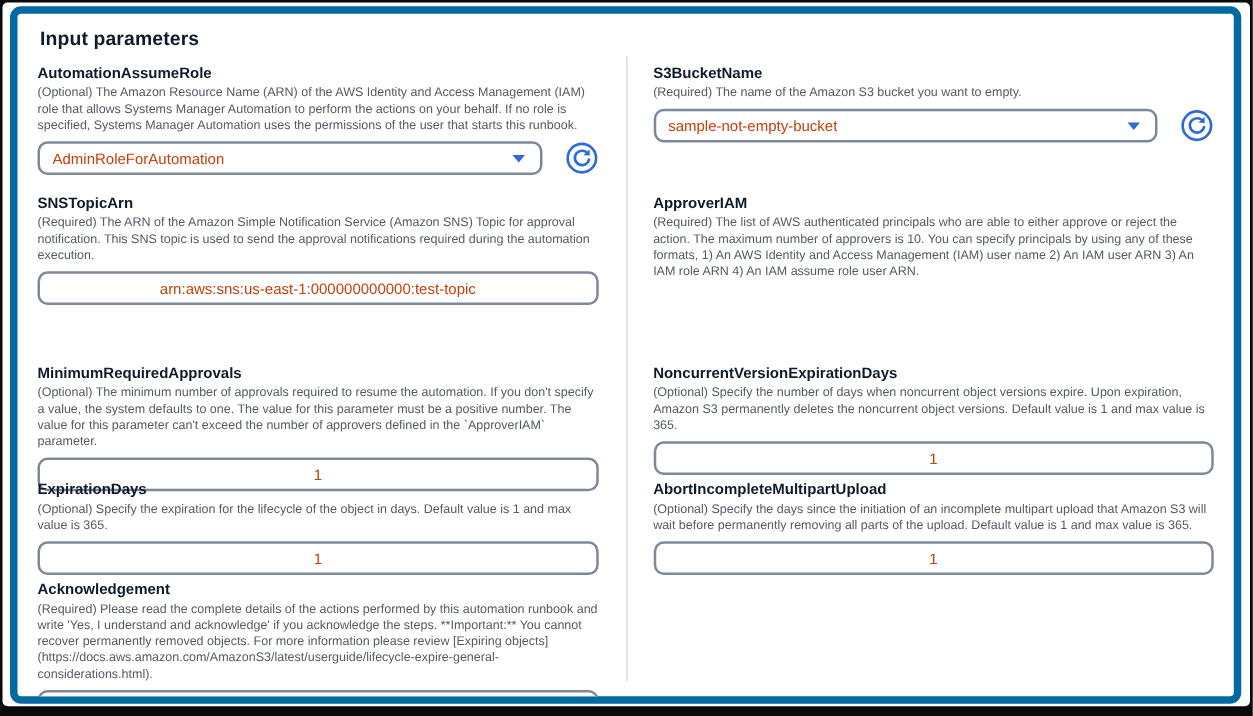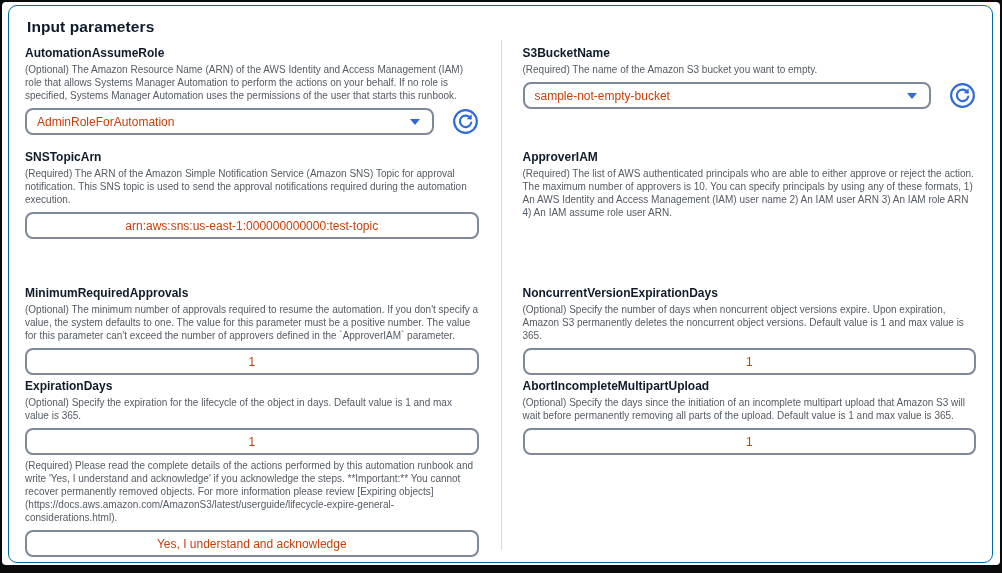--- a/index.html
+++ b/index.html
@@ -16,21 +16,21 @@
   .page {
     position: relative;
     width: 100%; height: 100%;
     background: #ffffff;
     border-radius: 4px;
   }
   .card {
     position: absolute;
     left: 6px; right: 7px; top: 3px; bottom: 2px;
     background: #ffffff;
-    border: 1px solid #0369a1;
+    border: 6px solid #0369a1;
     border-radius: 9px;
     padding: 10px 16px 0 16px;
     overflow: hidden;
   }
   .page-title {
     font-size: 15.5px;
     font-weight: 700;
     color: #0f1b2a;
     margin: 2px 0 10px 2px;
     letter-spacing: 0.1px;
@@ -197,20 +197,21 @@
           <input class="text-input" value="1" style="">
         </section>
 
         <section class="field">
           <div class="field-label">AbortIncompleteMultipartUpload</div>
           <div class="field-desc">(Optional) Specify the days since the initiation of an incomplete multipart upload that Amazon S3 will wait before permanently removing all parts of the upload. Default value is 1 and max value is 365.</div>
           <input class="text-input" value="1" style="">
         </section>
 
         <section class="field">
+          <div class="field-label">Acknowledgement</div>
           <div class="field-desc">(Required) Please read the complete details of the actions performed by this automation runbook and write 'Yes, I understand and acknowledge' if you acknowledge the steps. **Important:** You cannot recover permanently removed objects. For more information please review [Expiring objects] (https://docs.aws.amazon.com/AmazonS3/latest/userguide/lifecycle-expire-general-considerations.html).</div>
           <input class="text-input" value="Yes, I understand and acknowledge" style="">
         </section>
 
         <section class="field"></section>
 
       </div>
 
       <div class="divider"></div>
     </div>

